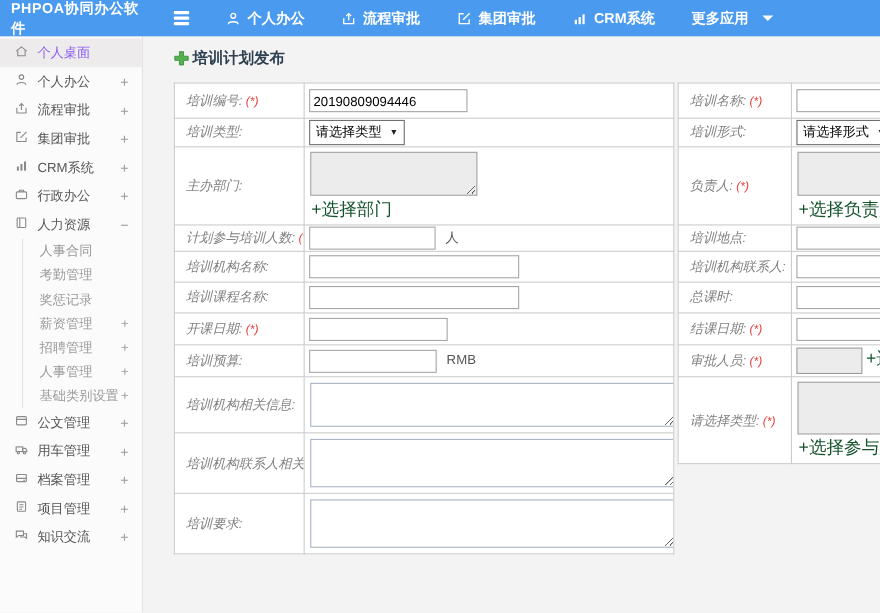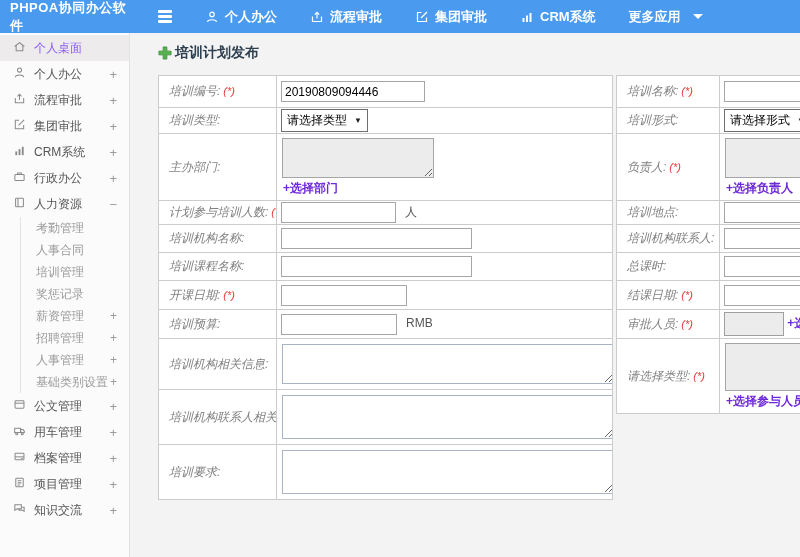--- a/index.html
+++ b/index.html
@@ -47,21 +47,21 @@
   input[type=text]{height:17px;border:1px solid #a6a6a6;font-size:12px;padding:1px 3px;
                    font-family:inherit;background:#fff;box-sizing:content-box;vertical-align:middle;}
   .suffix{color:#555;margin-left:9px;}
   .sel{display:inline-block;border:1px solid #6f6f6f;background:#fff;color:#000000;
        padding:2px 5px 2px 5px;font-size:12px;cursor:pointer;white-space:nowrap;}
   .sel::after{content:"▼";font-size:8px;color:#222;margin-left:7px;position:relative;top:-1px;}
   textarea{font-family:inherit;font-size:12px;box-sizing:border-box;}
   textarea.gray{width:152px;background:#ececec;border:1px solid #a5a5a5;display:block;margin:3px 0 1px 1px;}
   textarea.big{width:332px;background:#fff;border:1px solid #a9b4c2;display:block;margin:4px 0 4px 1px;}
   input.small-gray{background:#ececec;border:1px solid #9f9f9f;width:52px;height:20px;vertical-align:middle;}
-  a.pick{color:#6d28d9;text-decoration:none;font-size:12px;font-weight:bold;}
+  a.pick{color:#14532d;text-decoration:none;font-size:16px;}
   .picker a.pick{display:inline-block;margin:1px 0 2px 2px;}
 
   
   tr.h32{height:32px}tr.h26{height:26px}tr.h60{height:60px}tr.h24{height:24px}
   tr.h28{height:28px}tr.h29{height:29px}tr.h62{height:62px}tr.h50{height:50px}
   tr.h54{height:54px}
 </style>
 </head>
 <body>
 
@@ -170,27 +170,24 @@
   <div class="side-item">
     <span><svg width="13" height="13" viewBox="0 0 14 14" fill="none" stroke="#8a8a8a" stroke-width="1.1">
           <rect x="2.8" y="2.4" width="8.4" height="9.2" rx="0.8"></rect>
           <path d="M5.4 2.4v9.2"></path>
         </svg></span>
     <span>人力资源</span>
     <span class="exp">−</span>
   </div>
   <div class="side-sub">
     <div class="side-sub-item">
+        <span>人事合同</span>
+      </div>
+    <div class="side-sub-item">
         <span>考勤管理</span>
-      </div>
-    <div class="side-sub-item">
-        <span>人事合同</span>
-      </div>
-    <div class="side-sub-item">
-        <span>培训管理</span>
       </div>
     <div class="side-sub-item">
         <span>奖惩记录</span>
       </div>
     <div class="side-sub-item">
         <span>薪资管理</span>
         <span class="exp">+</span>
       </div>
     <div class="side-sub-item">
         <span>招聘管理</span>

